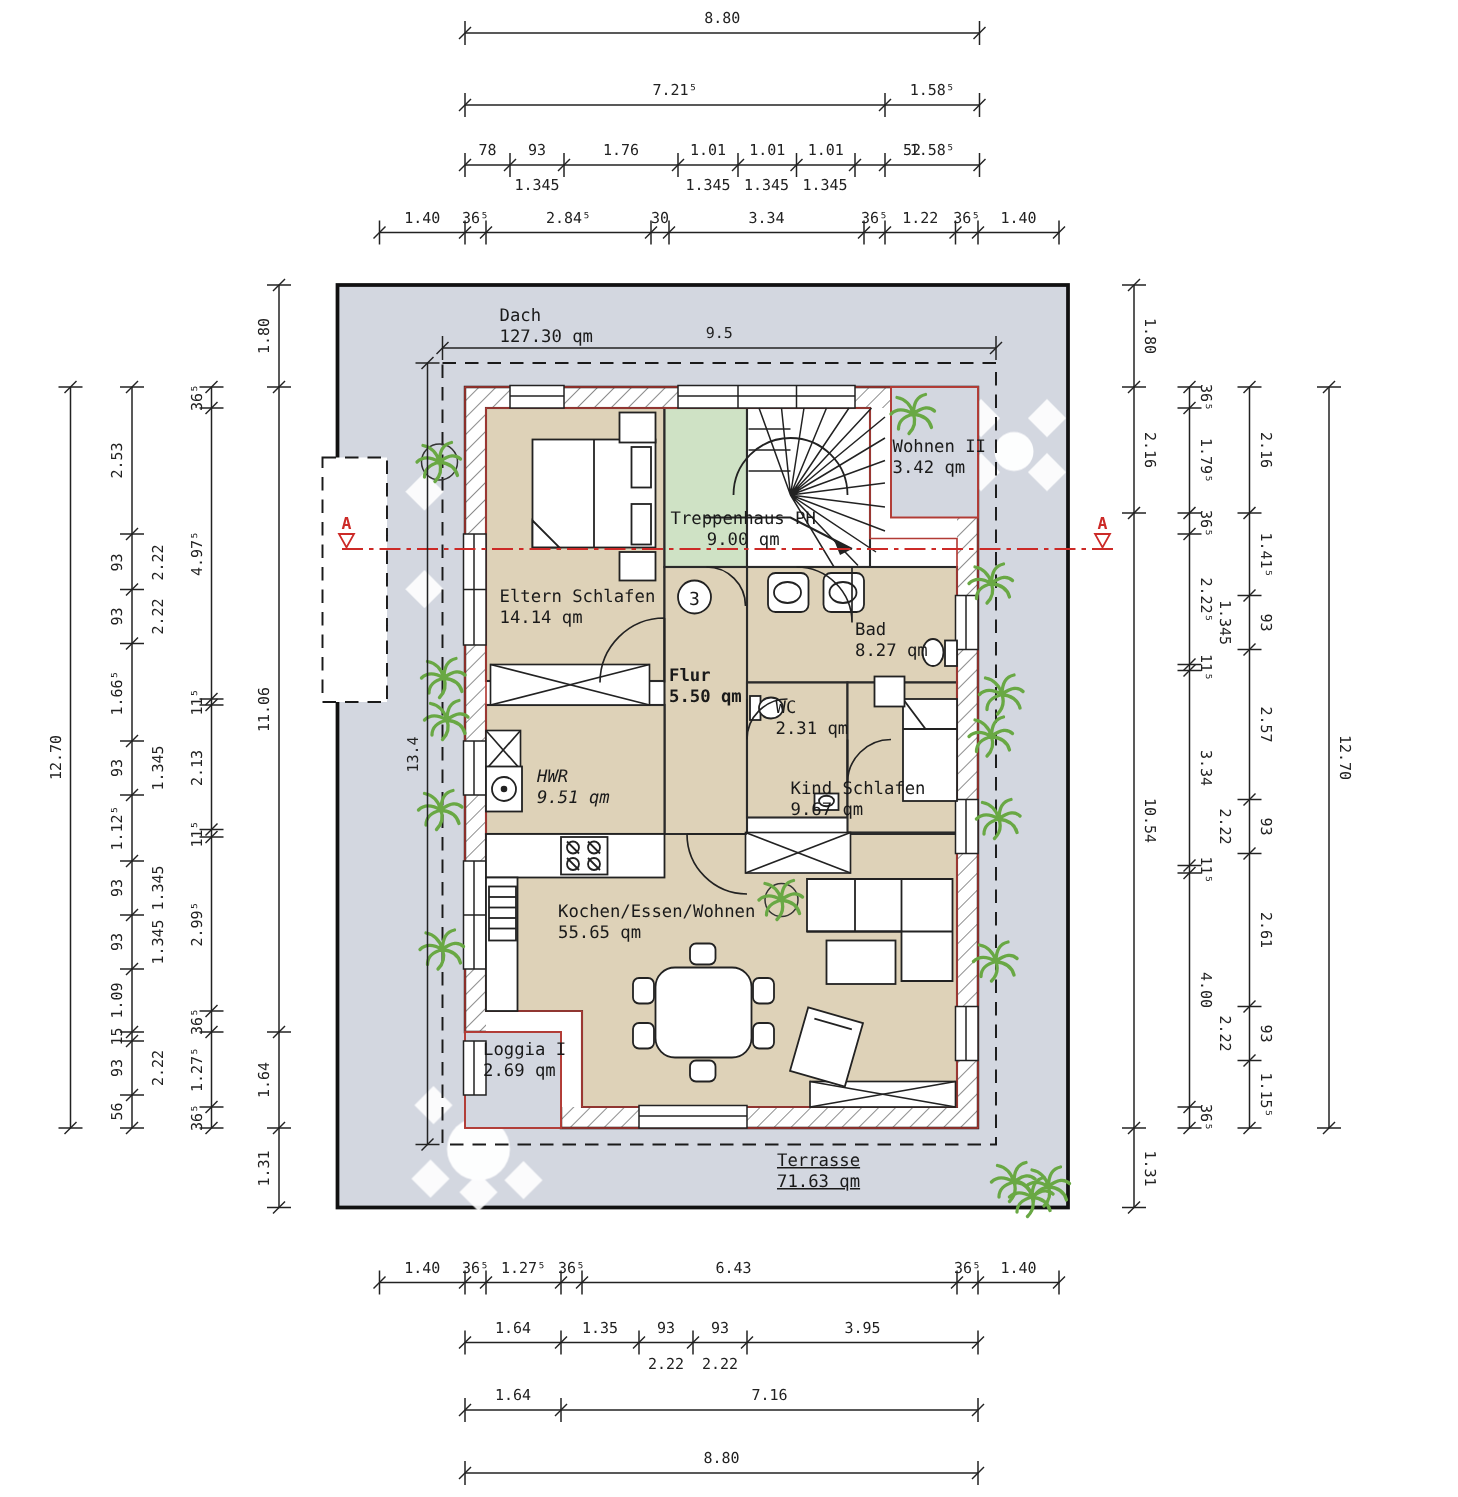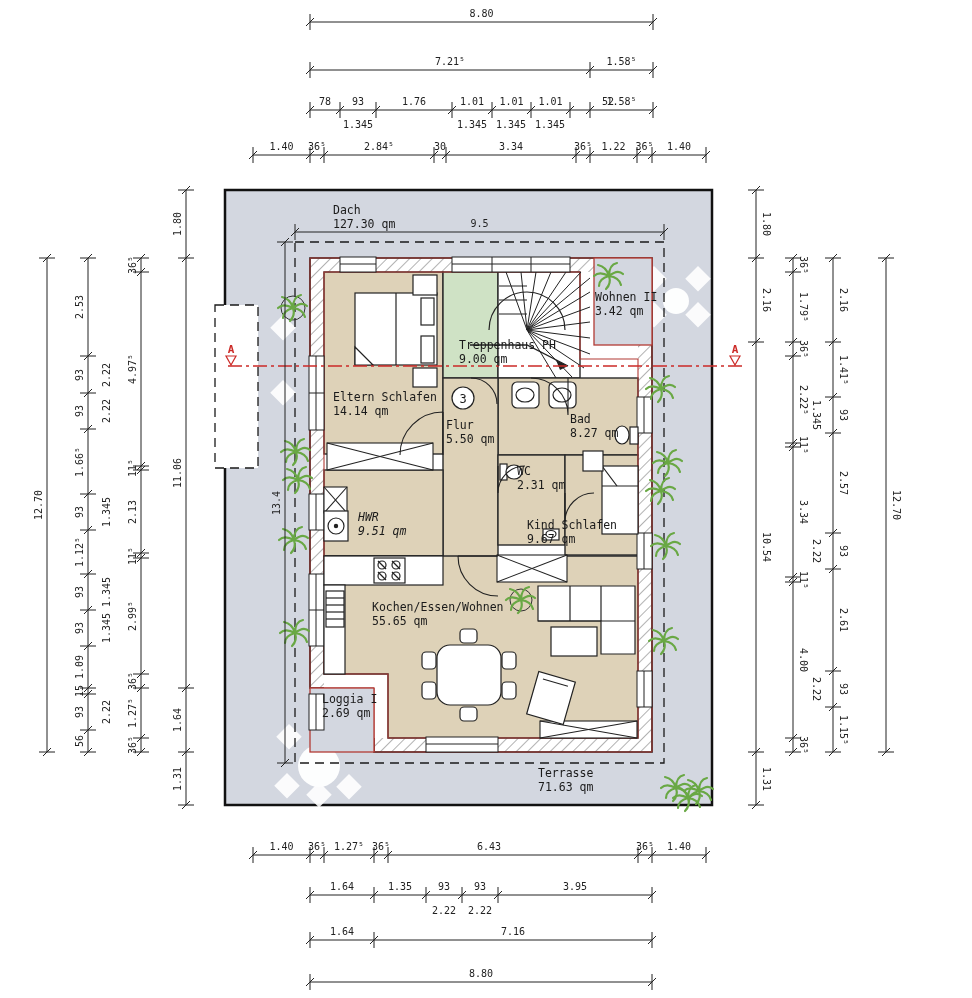--- a/index.html
+++ b/index.html
@@ -566,33 +566,33 @@
       <span class="dim" style="left: 816px; top: 551px; transform: translate(-50%, -50%) rotate(90deg);">2.22</span>
       <span class="dim" style="left: 816px; top: 689px; transform: translate(-50%, -50%) rotate(90deg);">2.22</span>
       <div class="room-label" style="left: 333px; top: 203px;">
         <div>Dach</div>
         <div>127.30 qm</div>
       </div>
       <div class="room-label" style="left: 595px; top: 290px;">
         <div>Wohnen II</div>
         <div>3.42 qm</div>
       </div>
-      <div class="room-label" style="left: 459px; top: 338px;">
+      <div class="room-label" style="left: 447px; top: 338px; text-align: center;">
         <div>Treppenhaus PH</div>
         <div>9.00 qm</div>
       </div>
       <div class="room-label" style="left: 333px; top: 390px;">
         <div>Eltern Schlafen</div>
         <div>14.14 qm</div>
       </div>
       <div class="room-label" style="left: 570px; top: 412px;">
         <div>Bad</div>
         <div>8.27 qm</div>
       </div>
-      <div class="room-label" style="left: 446px; top: 418px;">
+      <div class="room-label" style="left: 446px; top: 443px; font-weight: bold;">
         <div>Flur</div>
         <div>5.50 qm</div>
       </div>
       <div class="room-label" style="left: 517px; top: 464px;">
         <div>WC</div>
         <div>2.31 qm</div>
       </div>
       <div class="room-label" style="left: 358px; top: 510px; font-style: italic;">
         <div>HWR</div>
         <div>9.51 qm</div>
@@ -602,21 +602,21 @@
         <div>9.67 qm</div>
       </div>
       <div class="room-label" style="left: 372px; top: 600px;">
         <div>Kochen/Essen/Wohnen</div>
         <div>55.65 qm</div>
       </div>
       <div class="room-label" style="left: 322px; top: 692px;">
         <div>Loggia I</div>
         <div>2.69 qm</div>
       </div>
-      <div class="room-label" style="left: 538px; top: 766px;">
+      <div class="room-label" style="left: 518px; top: 766px; text-decoration: underline;">
         <div>Terrasse</div>
         <div>71.63 qm</div>
       </div>
       <span class="marker" style="left: 463px; top: 399px; transform: translate(-50%, -50%) rotate(0deg);">3</span>
       <span class="sect" style="left: 231px; top: 349px; transform: translate(-50%, -50%) rotate(0deg);">A</span>
       <span class="sect" style="left: 735px; top: 349px; transform: translate(-50%, -50%) rotate(0deg);">A</span>
     </div>
 
 </div>
 

